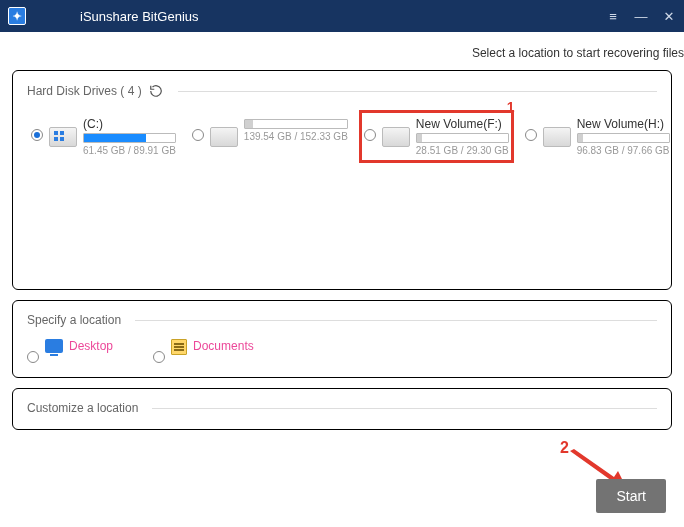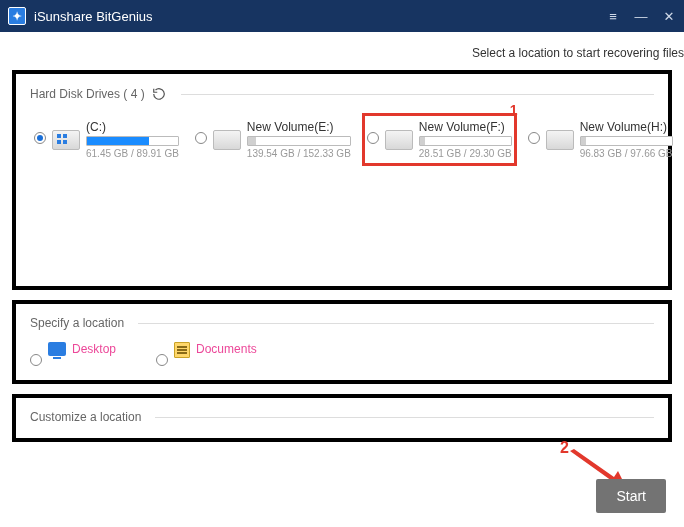--- a/index.html
+++ b/index.html
@@ -22,33 +22,33 @@
   }
   .titlebar .logo {
     width: 18px; height: 18px;
     background: #2a7de1;
     border: 1px solid #fff;
     border-radius: 2px;
     margin-right: 8px;
     display: flex; align-items: center; justify-content: center;
     font-size: 11px; font-weight: bold;
   }
-  .titlebar .title { flex: 1; }
+  .titlebar .title { flex: 1; margin-left: 46px; }
   .titlebar .win-controls { display: flex; gap: 14px; align-items: center; }
   .titlebar .win-btn { width: 14px; height: 14px; display:flex; align-items:center; justify-content:center; cursor:pointer; font-size:13px; color:#cfd9e8;}
   .subtitle {
     text-align: right;
     font-size: 12px;
     color: #333;
     padding: 14px 0 10px;
   }
   .panel {
     margin: 0 12px 10px;
-    border: 4px solid #000000;
-    border-radius: 0;
+    border: 1px solid #000000;
+    border-radius: 6px;
     padding: 12px 14px 14px;
     background:#fff;
   }
   .panel.drives { height: 220px; }
   .section-head {
     display: flex;
     align-items: center;
     font-size: 12px;
     color: #666;
     gap: 6px;
@@ -219,21 +219,20 @@
             <div class="bar-fill" style="width:68%"></div>
           </div>
         <div class="drive-size">61.45 GB / 89.91 GB</div>
       </div>
     </div>
 
     <div class="drive">
       <div class="radio"></div>
       <div class="drive-icon"></div>
       <div class="drive-info">
-        <div class="drive-label">New Volume(E:)</div>
         <div class="bar">
             <div class="bar-fill gray" style="width:8%"></div>
           </div>
         <div class="drive-size">139.54 GB / 152.33 GB</div>
       </div>
     </div>
 
     <div class="drive highlight" style="position:relative">
       <span class="annot1">1</span>
       <div class="radio"></div>

